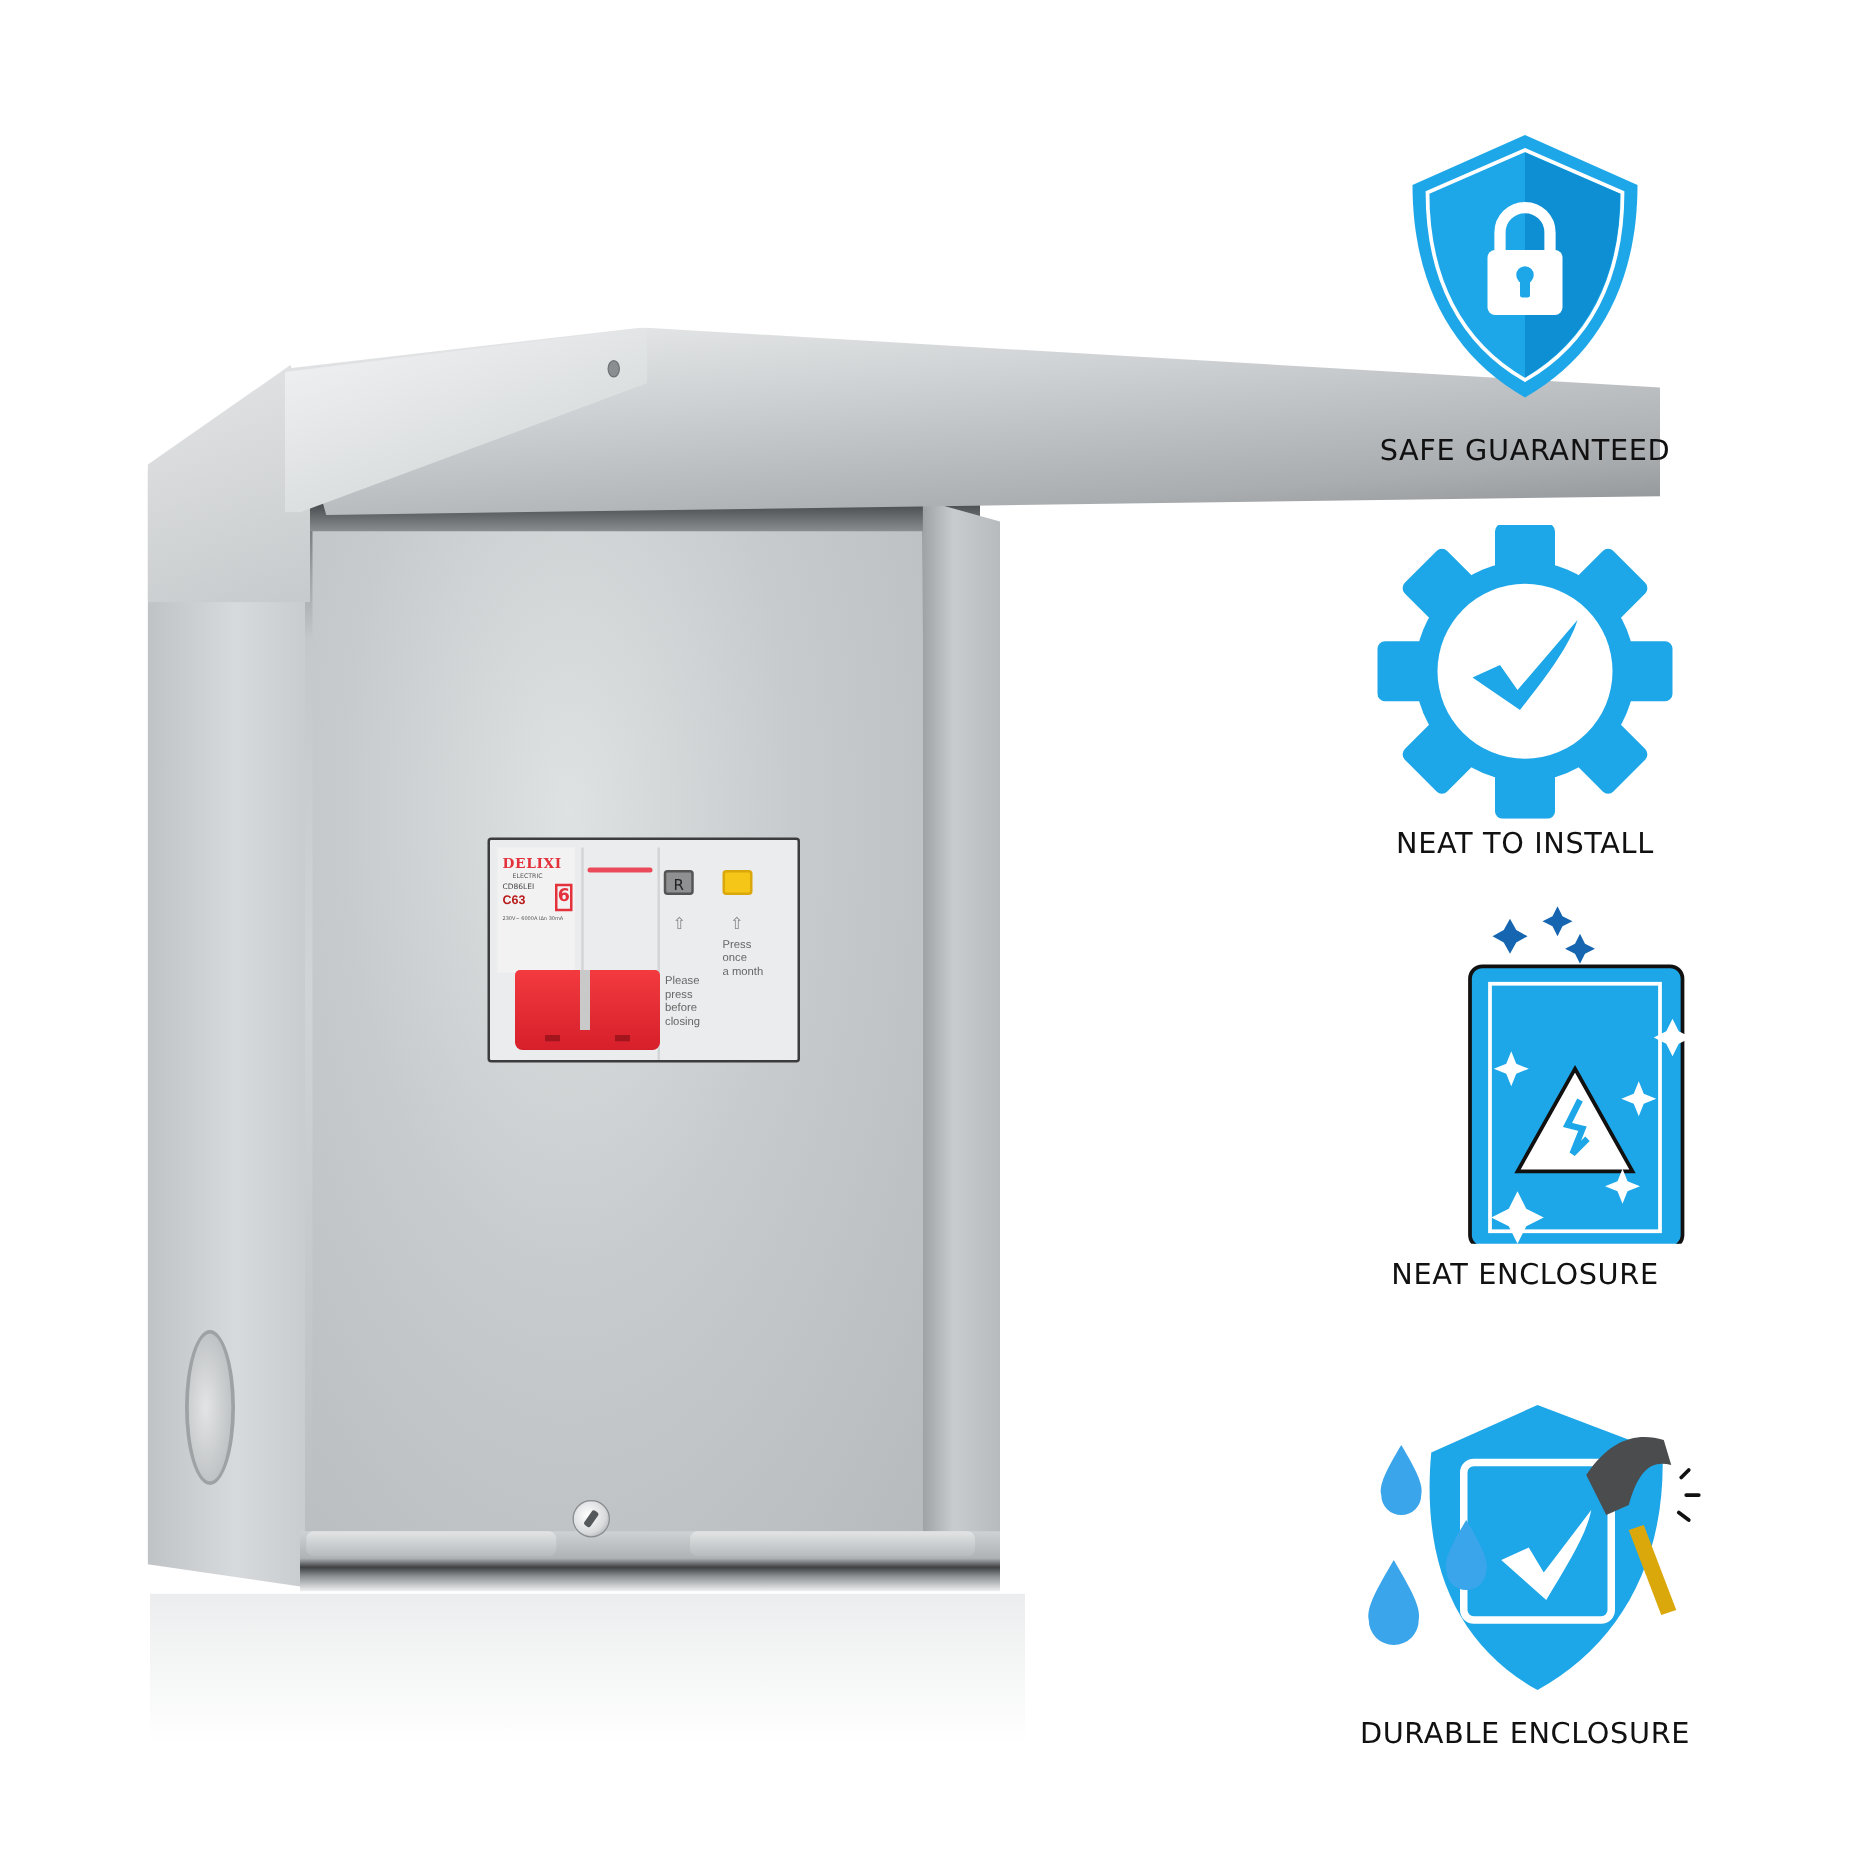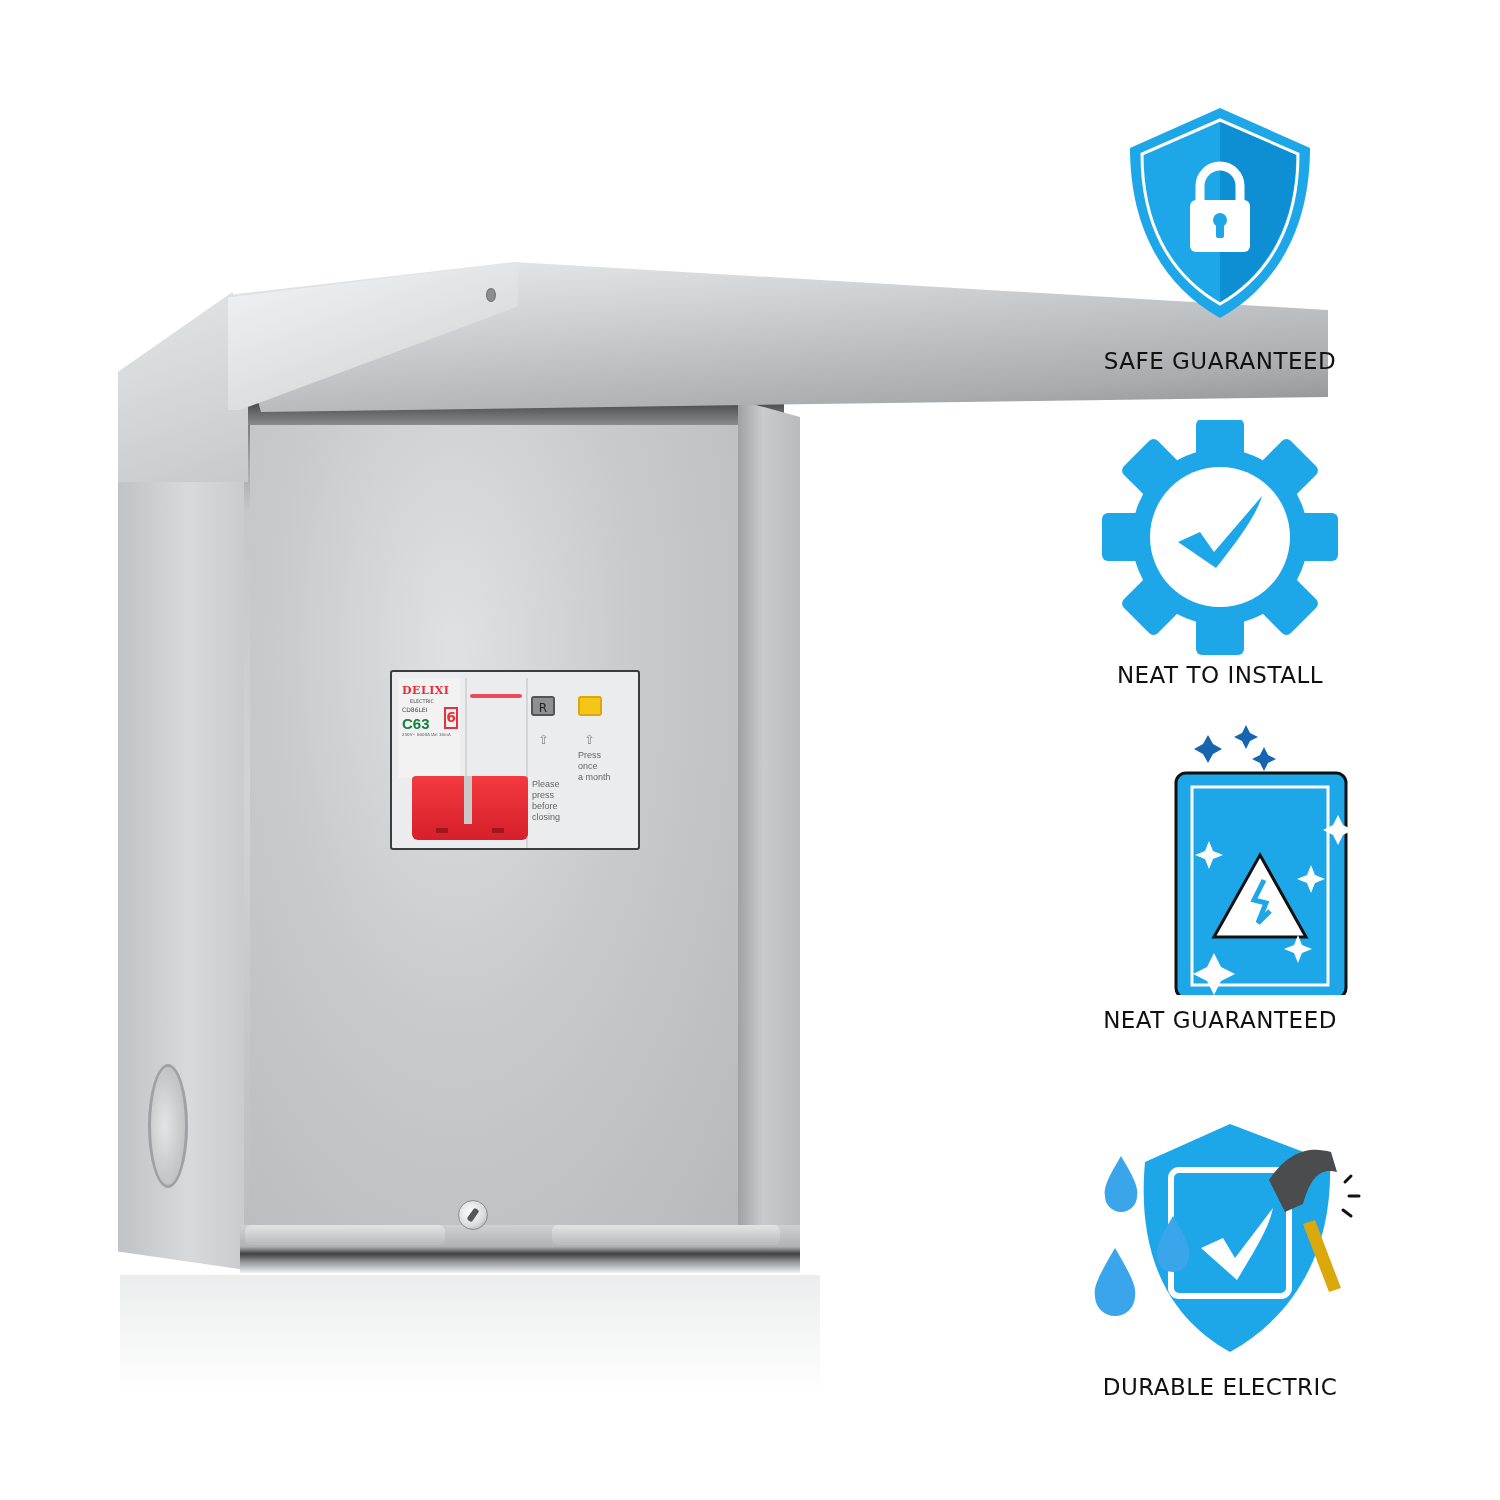--- a/index.html
+++ b/index.html
@@ -83,21 +83,21 @@
 
   
   .breaker {
     position: absolute; left: 390px; top: 670px; width: 250px; height: 180px;
     background: #ebeced; border: 2px solid #3a3c3e; border-radius: 3px;
   }
   .brk-mcb { position: absolute; left: 6px; top: 6px; width: 62px; height: 100px; background: #f2f2f2; }
   .brk-brand { position: absolute; left: 10px; top: 12px; font-family: "DejaVu Serif", serif; font-weight: bold; font-size: 11px; color: #e3323c; letter-spacing: 0.5px; }
   .brk-sub { position: absolute; left: 18px; top: 26px; font-size: 5px; color: #555; }
   .brk-model { position: absolute; left: 10px; top: 34px; font-size: 6px; color: #444; }
-  .brk-rating { position: absolute; left: 10px; top: 43px; font-family: "Liberation Sans", sans-serif; font-weight: bold; font-size: 15px; color: #15803d; }
+  .brk-rating { position: absolute; left: 10px; top: 43px; font-family: "Liberation Sans", sans-serif; font-weight: bold; font-size: 10px; color: #b91c1c; }
   .brk-six { position: absolute; left: 52px; top: 35px; width: 14px; height: 22px; border: 2px solid #e3323c; color: #e3323c; font-size: 14px; line-height: 17px; text-align: center; font-weight: bold; }
   .brk-specs { position: absolute; left: 10px; top: 60px; width: 66px; font-size: 4px; line-height: 6px; color: #555; }
   .brk-redline { position: absolute; left: 78px; top: 22px; width: 52px; height: 4px; background: #ea4a5a; border-radius: 2px; }
   .brk-divider { position: absolute; left: 73px; top: 6px; width: 2px; height: 160px; background: #d4d5d6; }
   .brk-divider2 { position: absolute; left: 134px; top: 6px; width: 2px; height: 170px; background: #d4d5d6; }
   .toggle {
     position: absolute; left: 20px; top: 104px; width: 116px; height: 64px;
     background: linear-gradient(180deg, #f23a3f 0%, #d61f2a 100%);
     border-radius: 4px 4px 6px 6px;
   }
@@ -215,35 +215,35 @@
     <rect x="10" y="48" width="170" height="225" rx="10" fill="#1ea7e8" stroke="#111" stroke-width="3"></rect>
     <rect x="26" y="62" width="136" height="198" fill="none" stroke="#ffffff" stroke-width="3"></rect>
     <path d="M94 130 L140 212 L48 212 Z" fill="#ffffff" stroke="#111" stroke-width="3"></path>
     <path d="M98 155 L88 175 L100 178 L92 198 L104 186" fill="none" stroke="#1ea7e8" stroke-width="5"></path>
     <path d="M43 116 l4 10 l10 4 l-10 4 l-4 10 l-4 -10 l-10 -4 l10 -4 Z" fill="#fff"></path>
     <path d="M145 140 l4 10 l10 4 l-10 4 l-4 10 l-4 -10 l-10 -4 l10 -4 Z" fill="#fff"></path>
     <path d="M132 210 l4 10 l10 4 l-10 4 l-4 10 l-4 -10 l-10 -4 l10 -4 Z" fill="#fff"></path>
     <path d="M48 228 l7 14 l14 7 l-14 7 l-7 14 l-7 -14 l-14 -7 l14 -7 Z" fill="#fff"></path>
     <path d="M172 90 l5 10 l10 5 l-10 5 l-5 10 l-5 -10 l-10 -5 l10 -5 Z" fill="#fff"></path>
   </svg>
-  <span class="feature-label" style="top:282px">NEAT GUARANTEED</span>
+  <span class="feature-label" style="top:282px">NEAT ENCLOSURE</span>
 </div>
 
 <div class="feature f4">
   <svg class="feature-icon" width="290" height="235" viewBox="0 0 290 235">
     <path d="M155 4 L255 42 C258 130 220 196 155 232 C90 196 62 130 70 42 Z" fill="#1ea7e8"></path>
     <rect x="96" y="50" width="118" height="126" rx="8" fill="none" stroke="#ffffff" stroke-width="6"></rect>
     <path d="M126 128 L148 118 L160 138 L198 88 C194 108 180 130 162 160 Z" fill="#ffffff"></path>
     <g fill="#3aa5ea">
       <path d="M46 36 C34 56 28 68 30 76 A16 16 0 0 0 62 76 C64 68 58 56 46 36 Z"></path>
       <path d="M98 96 C86 116 80 128 82 136 A16 16 0 0 0 114 136 C116 128 110 116 98 96 Z"></path>
       <path d="M40 128 C26 152 18 166 20 176 A20 20 0 0 0 60 176 C62 166 54 152 40 128 Z"></path>
     </g>
     <path d="M240 100 L266 168 L254 172 L228 104 Z" fill="#dba80c"></path>
     <path d="M194 60 C214 30 236 26 256 32 L262 52 C246 48 236 56 228 84 L210 92 Z" fill="#4a4c4e"></path>
     <g stroke="#111" stroke-width="3" stroke-linecap="round">
       <line x1="270" y1="62" x2="276" y2="56"></line>
       <line x1="274" y1="76" x2="284" y2="76"></line>
       <line x1="268" y1="90" x2="276" y2="96"></line>
     </g>
   </svg>
-  <span class="feature-label" style="top:254px">DURABLE ELECTRIC</span>
+  <span class="feature-label" style="top:254px">DURABLE ENCLOSURE</span>
 </div>
 
 </body></html>

